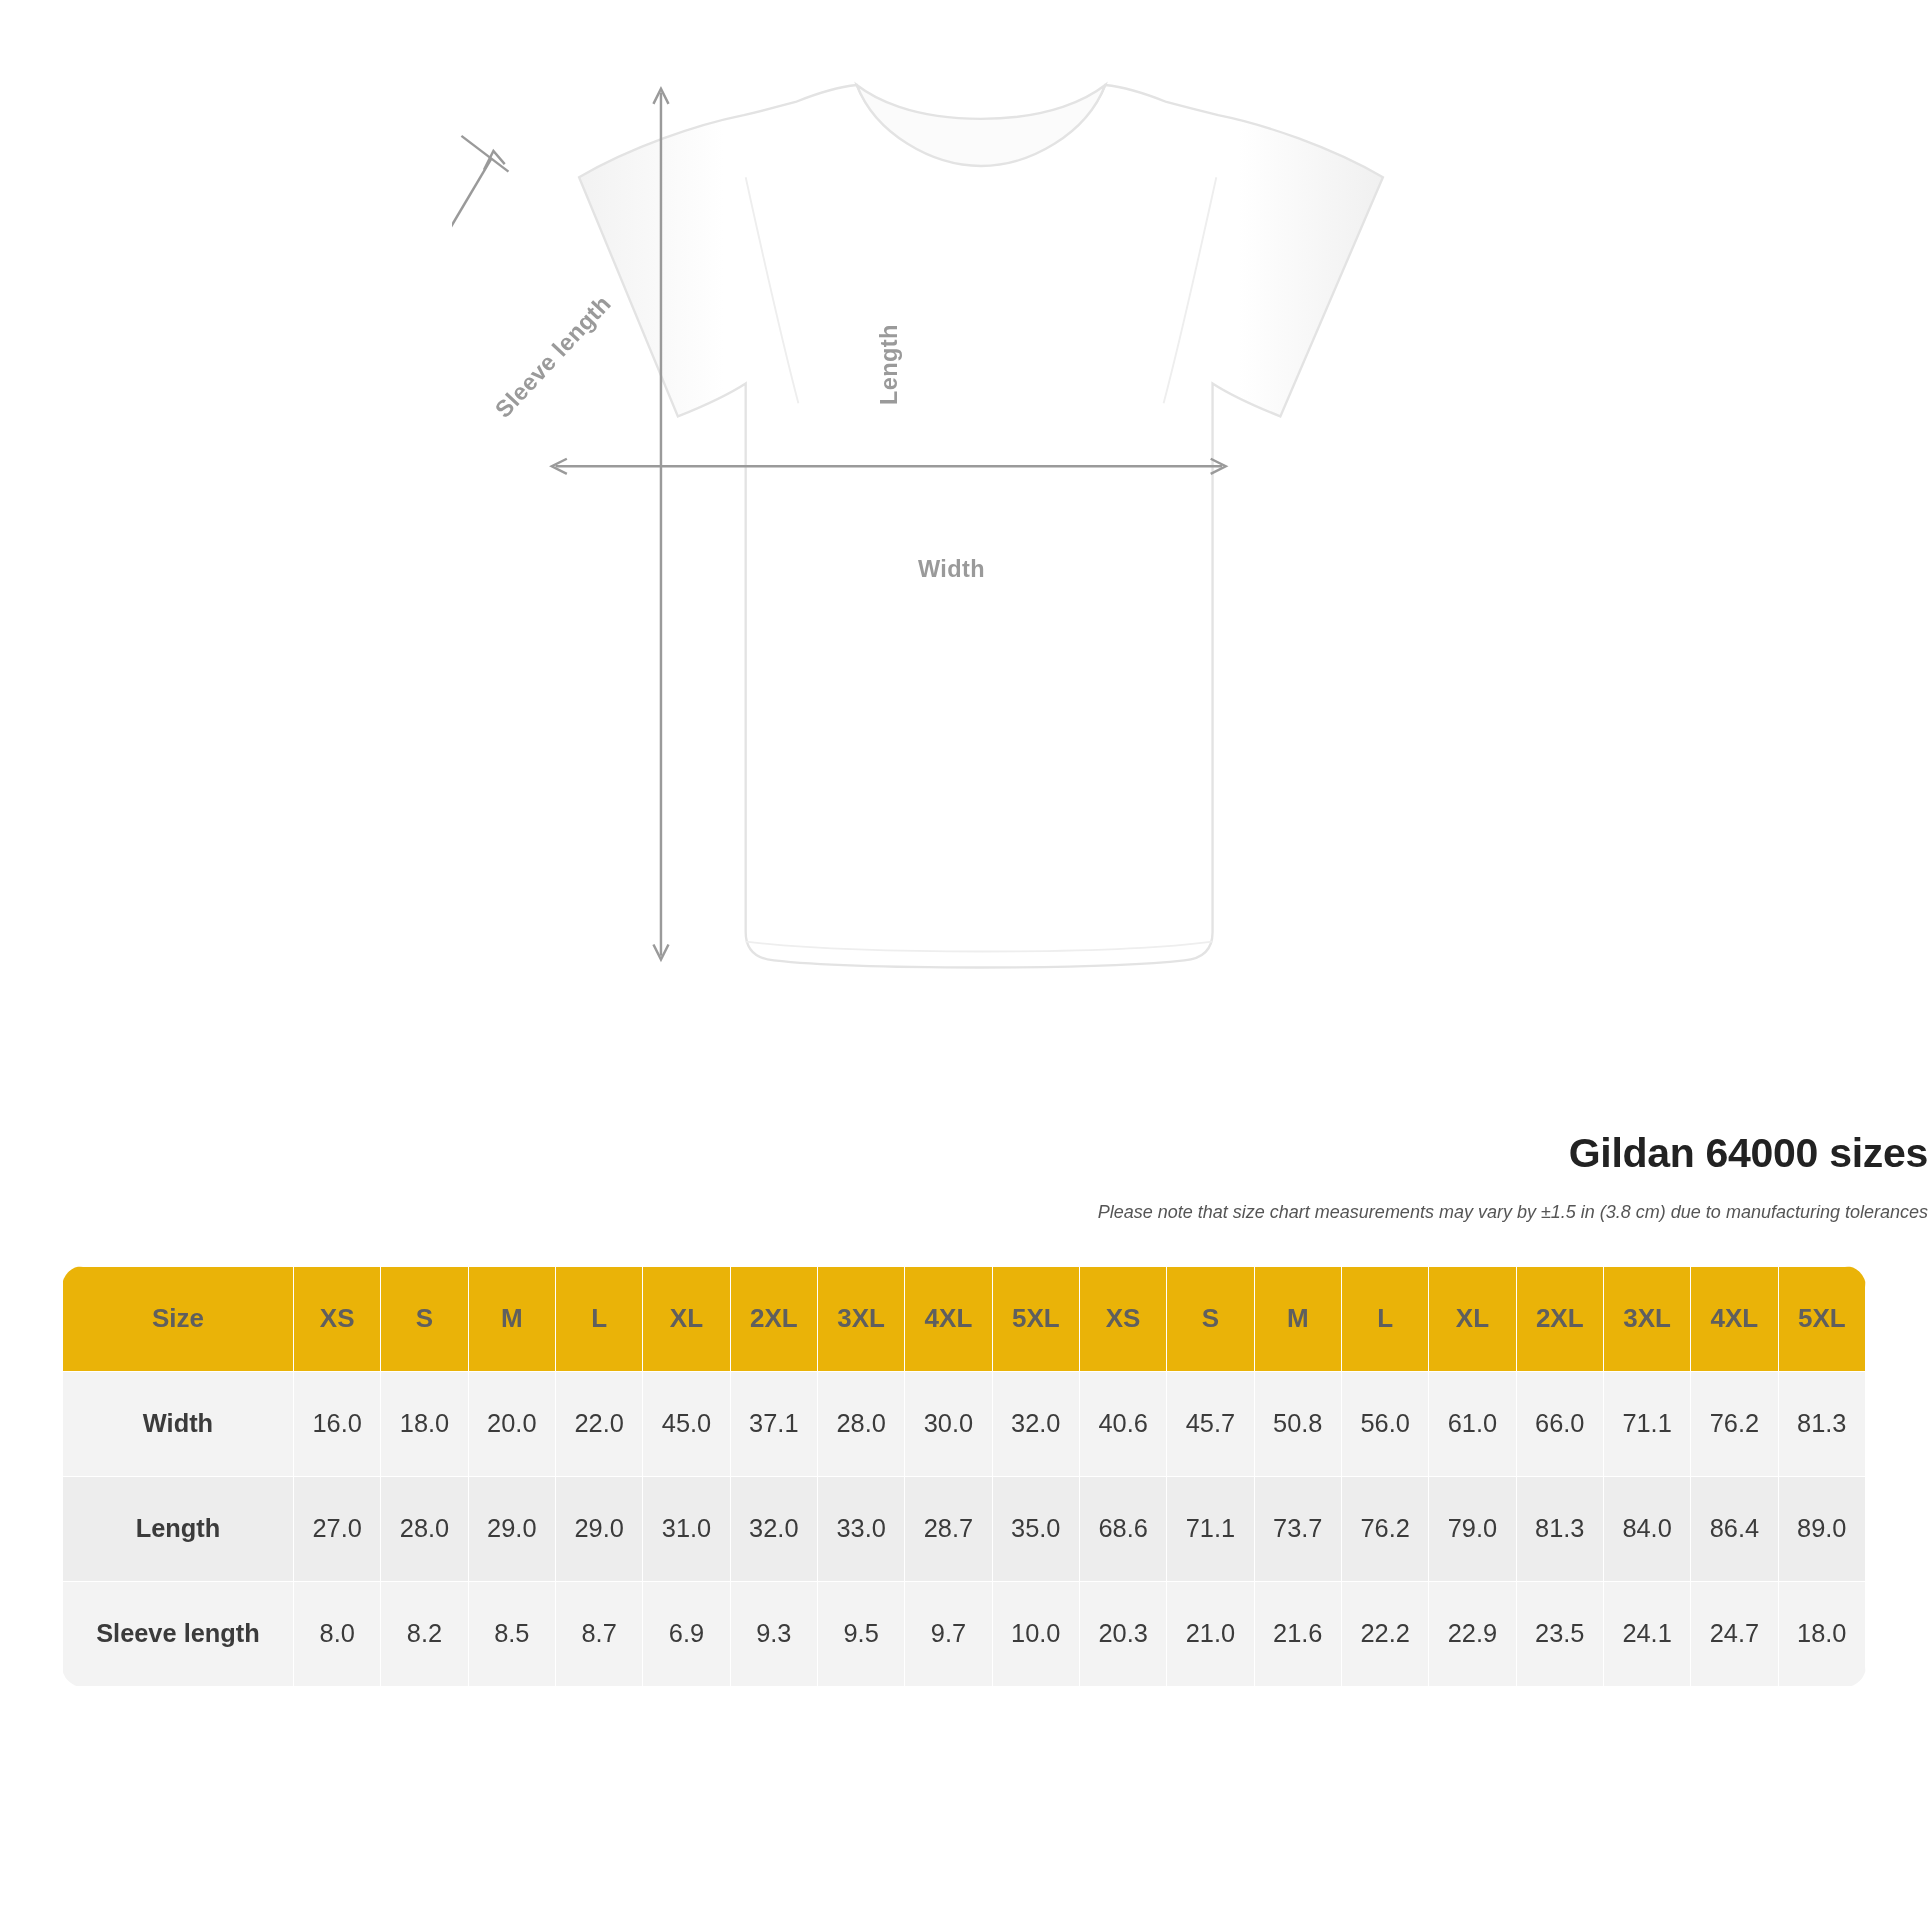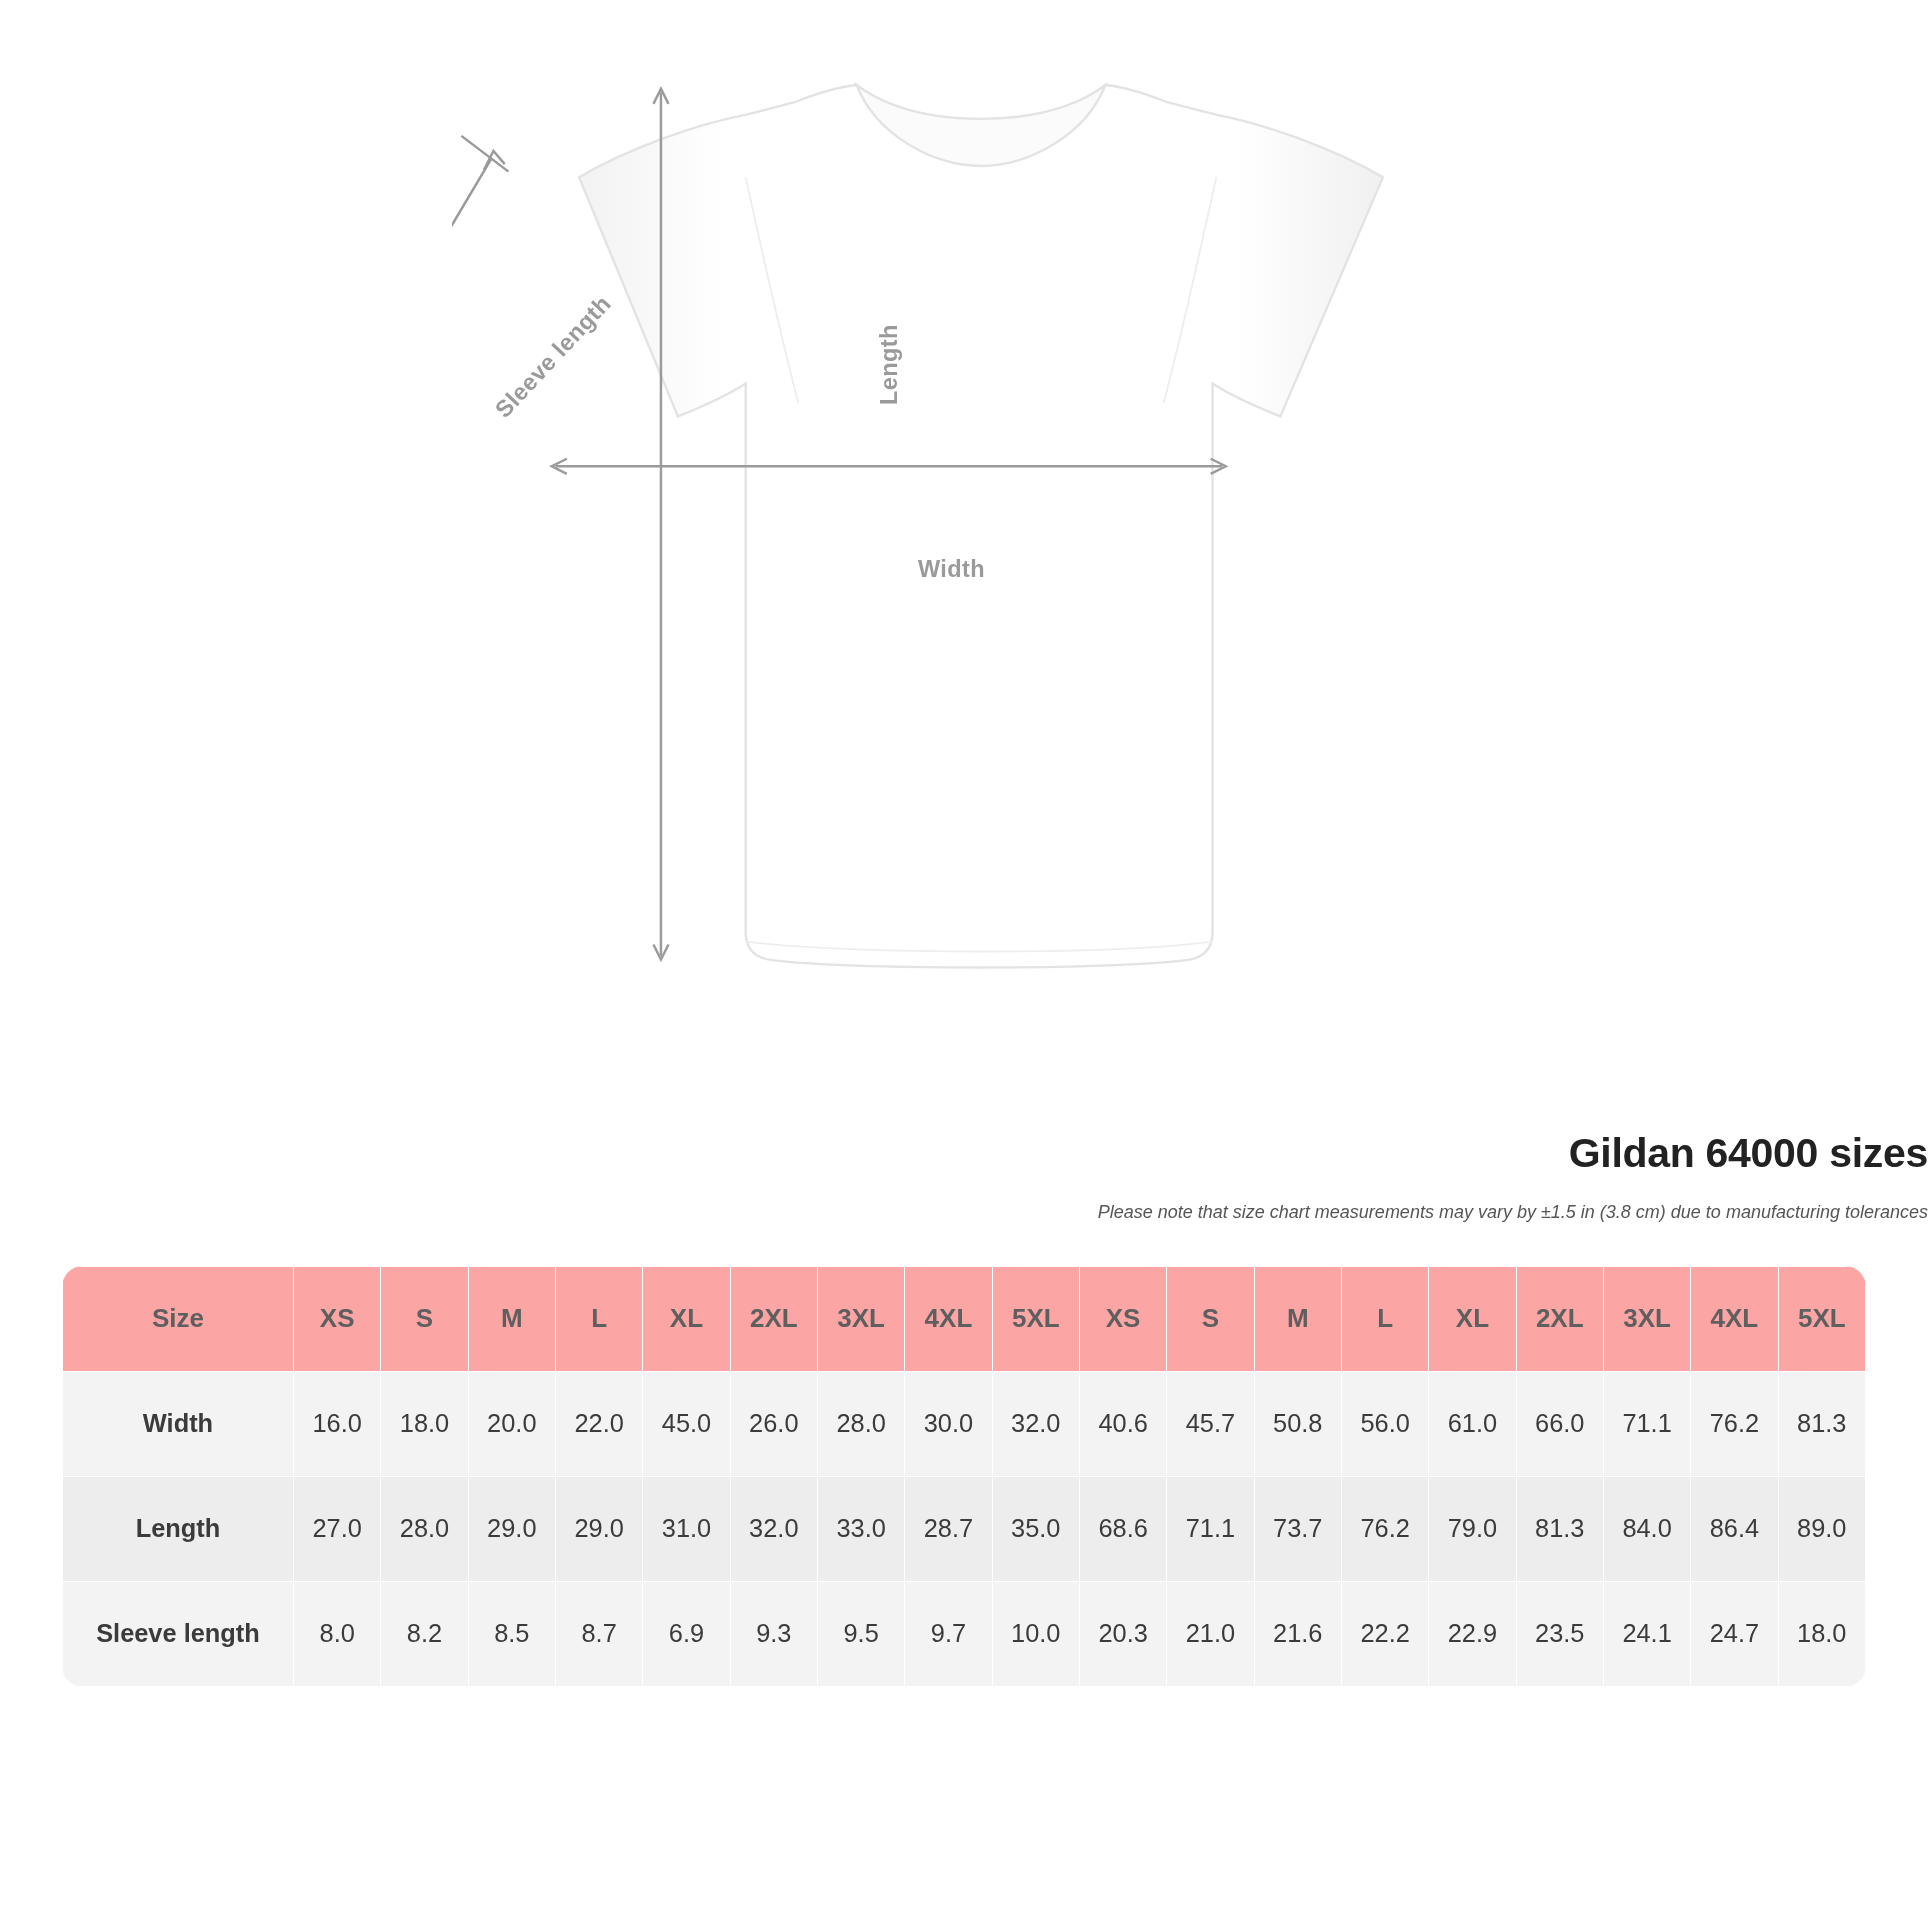--- a/index.html
+++ b/index.html
@@ -111,21 +111,21 @@
     font-size: 23.5px;
     font-style: italic;
     color: #6f6f6f;
     margin-top: 11.3px;
   }
   .blank-head {
     background: #ededed;
     border: none !important;
   }
   tr.sizes-row td {
-    background: #fca5a5;
+    background: #eab308;
     height: 102px;
     font-weight: bold;
     color: #5f5f5f;
     font-size: 26px;
   }
   tr.data-row td {
     height: 102px;
     background: #f3f3f3;
   }
   tr.data-row.alt td {
@@ -242,21 +242,21 @@
       </tr>
     </thead>
     <tbody>
       <tr class="data-row">
         <td class="row-label">Width</td>
         <td>16.0</td>
         <td>18.0</td>
         <td>20.0</td>
         <td>22.0</td>
         <td>45.0</td>
-        <td>26.0</td>
+        <td>37.1</td>
         <td>28.0</td>
         <td>30.0</td>
         <td>32.0</td>
         <td>40.6</td>
         <td>45.7</td>
         <td>50.8</td>
         <td>56.0</td>
         <td>61.0</td>
         <td>66.0</td>
         <td>71.1</td>

